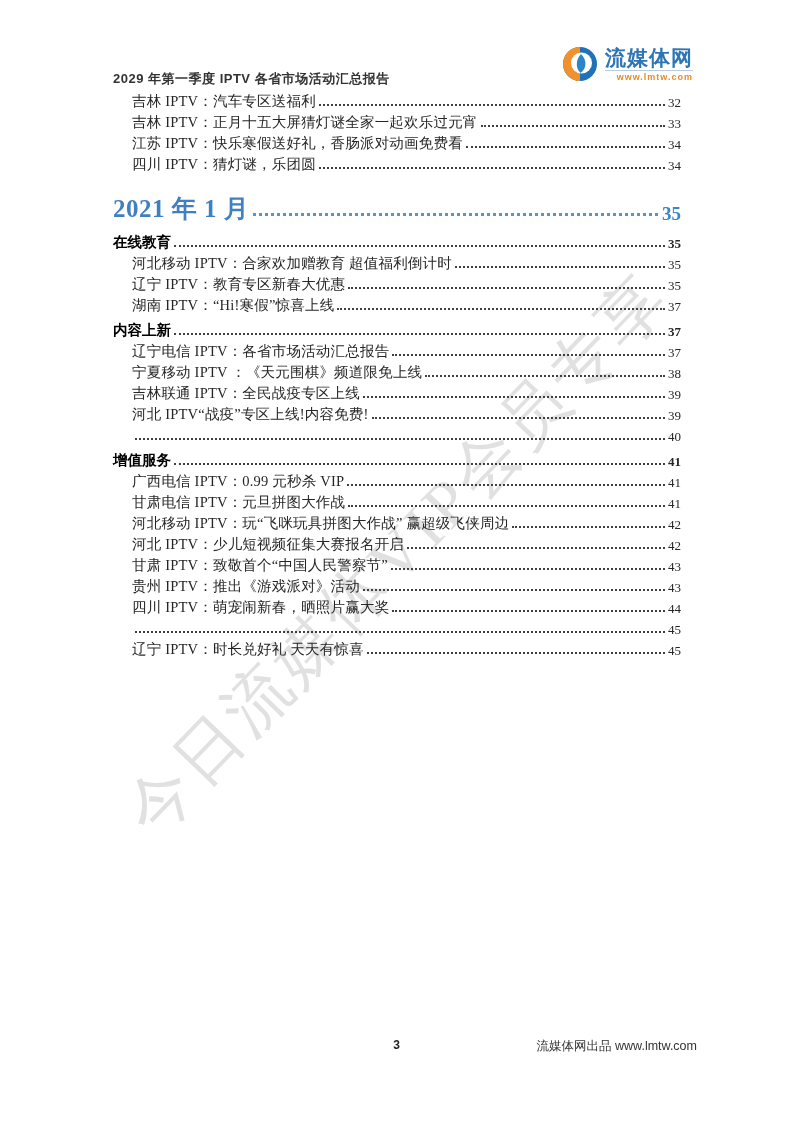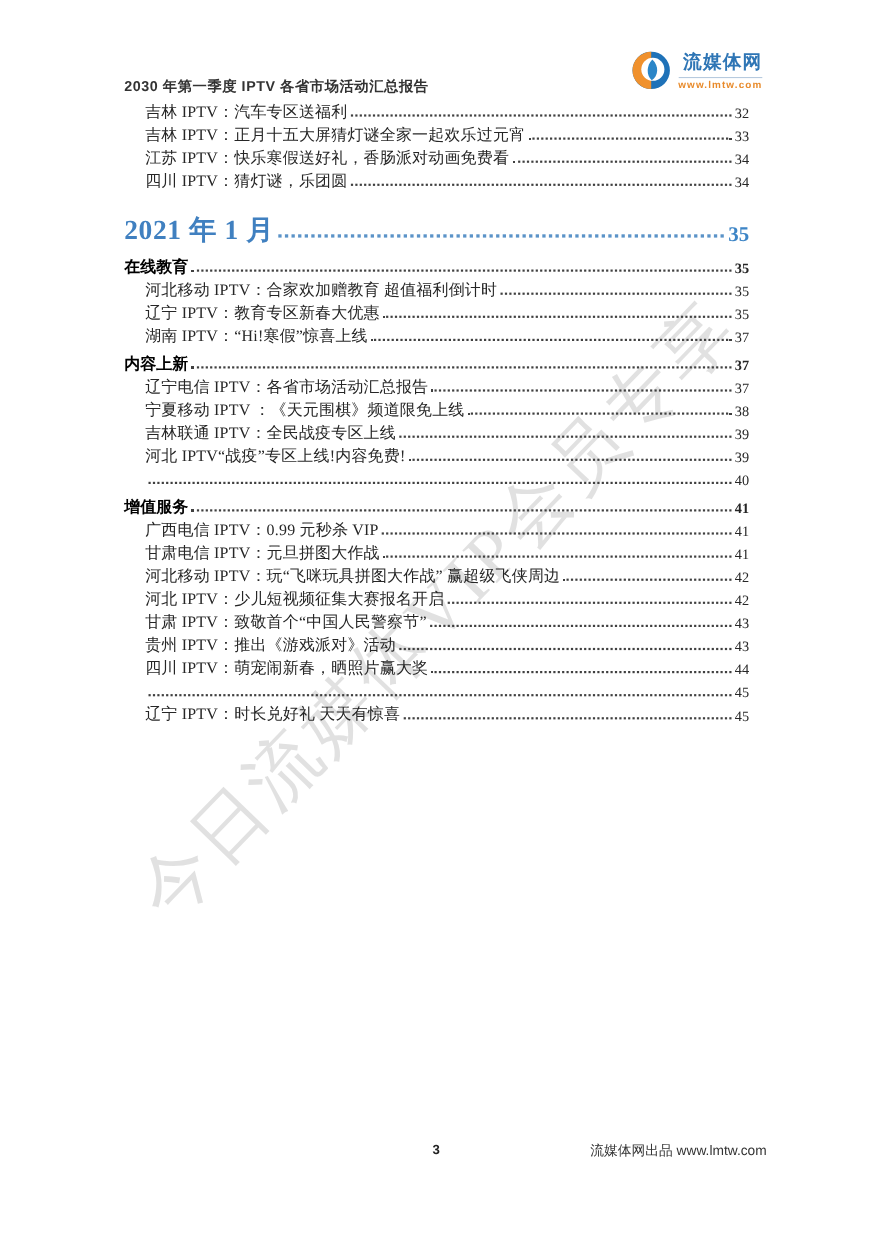--- a/index.html
+++ b/index.html
@@ -18,22 +18,22 @@
   .header { position:absolute; top:44px; left:113px; right:100px; height:46px; }
   .header-title {
     position:absolute; left:0; bottom:2px;
     font-family:"Liberation Sans","DejaVu Sans",sans-serif;
     font-size:13px; font-weight:600; color:#333333; letter-spacing:.5px;
   }
   .brand { position:absolute; right:0; top:0; display:flex; align-items:center; gap:5px; }
   .brand-icon { width:40px; height:40px; }
   .brand-text { display:flex; flex-direction:column; align-items:flex-end; }
   .brand-name {
-    font-family:Liberation Mono, monospace;
-    font-size:17px; font-weight:700; color:#2e75b5; line-height:23px; letter-spacing:1px;
+    font-family:Liberation Serif, serif;
+    font-size:21px; font-weight:700; color:#2e75b5; line-height:23px; letter-spacing:1px;
   }
   .brand-url-wrap { display:flex; align-items:center; gap:4px; border-top:1px solid #b7cade; padding-top:1px; width:100%; justify-content:flex-end; }
   .brand-url {
     font-family:"Liberation Sans","DejaVu Sans",sans-serif;
     font-size:9px; font-weight:700; color:#e88a2a; letter-spacing:1px;
   }
 
   
   .toc { position:absolute; top:90px; left:113px; width:568px; }
   .row { display:flex; align-items:flex-end; }
@@ -81,21 +81,21 @@
   }
 </style>
 </head>
 <body>
 
 <div class="page">
 
   <div class="watermark">今日流媒体VIP会员专享</div>
 
   <div class="header">
-    <div class="header-title">2030 年第一季度 IPTV 各省市场活动汇总报告</div>
+    <div class="header-title">2029 年第一季度 IPTV 各省市场活动汇总报告</div>
     <div class="brand">
       <svg class="brand-icon" viewBox="0 0 40 40">
         <path d="M20 3 A17 17 0 1 0 20 37 L20 37 A17 17 0 1 0 20 3 Z" fill="#1f72b8"></path>
         <path d="M20 3 A17 17 0 0 0 20 37 Z" fill="#f0912d"></path>
         <circle cx="21.5" cy="19" r="10.5" fill="#ffffff"></circle>
         <path d="M21 10 C27.5 16 26.5 25 20.5 29 C15.5 24.5 15.5 15.5 21 10 Z" fill="#2b86c8"></path>
       </svg>
       <div class="brand-text">
         <div class="brand-name">流媒体网</div>
         <div class="brand-url-wrap">

